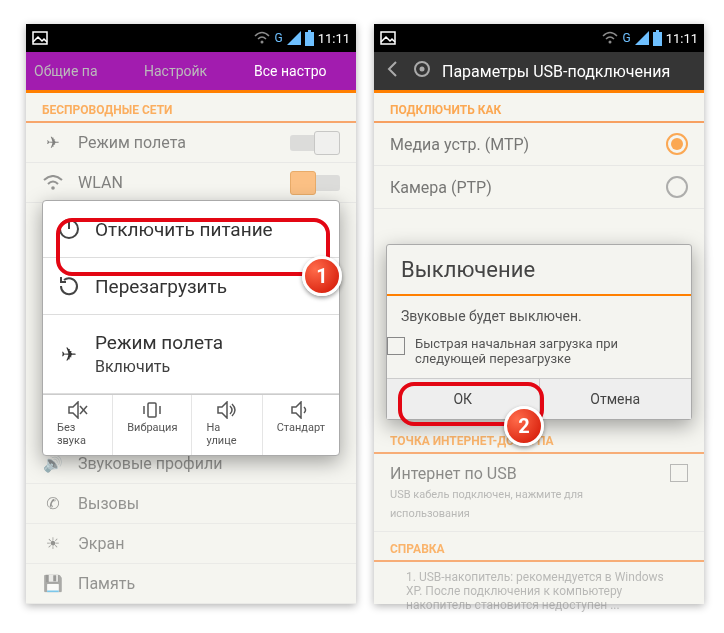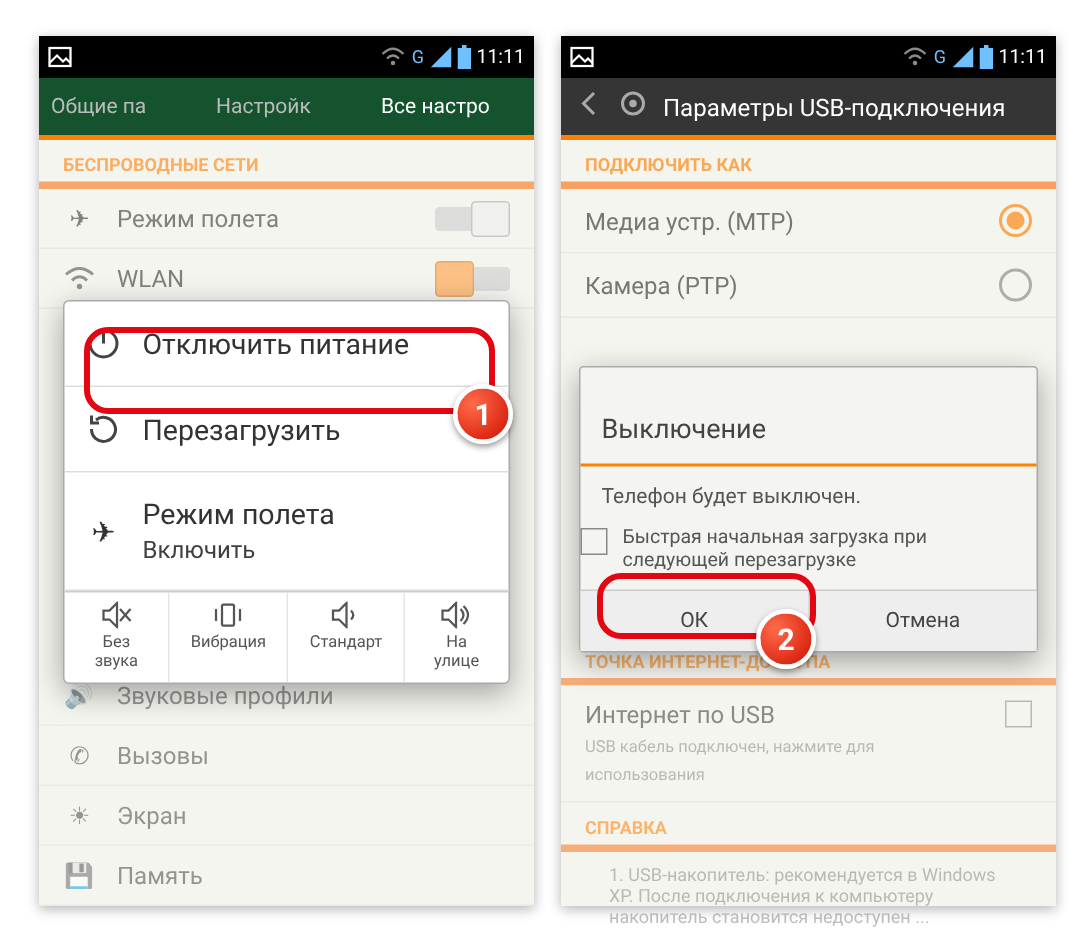--- a/index.html
+++ b/index.html
@@ -31,21 +31,21 @@
     padding: 0 6px;
     font-size: 13px;
   }
   .statusbar .sb-left { display: flex; gap: 4px; align-items: center; }
   .statusbar .sb-right { margin-left: auto; display: flex; gap: 4px; align-items: center; }
   .sb-ico svg { display: block; }
 
   
   .tabs {
     height: 38px;
-    background: #14532d;
+    background: #a21caf;
     border-bottom: 3px solid #ff7f00;
     display: flex;
     align-items: stretch;
     color: #bbb;
     font-size: 14px;
   }
   .tab {
     padding: 0 8px;
     display: flex;
     align-items: center;
@@ -66,21 +66,21 @@
     padding: 0 10px;
     gap: 10px;
     font-size: 16px;
   }
 
   .subheader {
     padding: 10px 16px 4px 16px;
     color: #ff7f00;
     font-size: 12px;
     font-weight: bold;
-    border-bottom: 5px solid #f97316;
+    border-bottom: 2px solid #f97316;
   }
   .row {
     display: flex;
     align-items: center;
     padding: 10px 16px;
     border-bottom: 1px solid #e0e0e0;
     gap: 14px;
     background: #f5f5f0;
     color: #333;
     font-size: 16px;
@@ -128,37 +128,36 @@
     border-bottom: 1px solid #ddd;
     font-size: 19px;
     color: #333;
   }
   .pm-item .sub { font-size: 16px; color:#404040; }
   .pm-item .icon { width:24px; display:flex; justify-content:center; }
   .pm-sound {
     display:flex; border-top:1px solid #ccc;
   }
   .pm-sound .cell {
-    flex:1; text-align:center; padding:6px 14px 8px;
+    flex:1; text-align:left; padding:6px 14px 8px;
     border-right:1px solid #e5e5e5;
     font-size:11px; color:#555;
   }
   .pm-sound .cell:last-child{border-right:none;}
   .pm-sound .ci { display:block; margin:0 auto 2px; }
 
   
   .dialog {
     position:absolute; left:12px; right:12px; top:220px;
     background:#f4f4f0; border:1px solid #aaa; border-radius:3px;
     box-shadow:0 6px 20px rgba(0,0,0,0.35);
   }
   .dlg-title {
-    padding:12px 14px; font-size:18px; color:#444;
+    padding:12px 14px; font-size:22px; color:#444;
     border-bottom:2px solid #ff7f00;
-    margin-top:19px;
   }
   .dlg-body { padding:12px 14px; font-size:14px; color:#555; }
   .dlg-chk { display:flex; gap:10px; align-items:flex-start; padding:0 0 12px; font-size:13px; color:#555; }
   .dlg-chk .checkbox{margin:1px 0 0 0;}
   .dlg-buttons { display:flex; border-top:1px solid #ccc; }
   .dlg-btn {
     flex:1; text-align:center; padding:12px 0; font-size:14px; color:#444;
     border-right:1px solid #ccc; background:#eee;
   }
   .dlg-btn:last-child{border-right:none;}
@@ -306,30 +305,30 @@
         <svg class="ci" width="22" height="18" viewBox="0 0 22 18">
             <rect x="7" y="2" width="8" height="14" rx="1" fill="none" stroke="#555" stroke-width="1.5"></rect>
             <line x1="3" y1="5" x2="3" y2="13" stroke="#555" stroke-width="1.5"></line>
             <line x1="19" y1="5" x2="19" y2="13" stroke="#555" stroke-width="1.5"></line>
           </svg>
         <span>Вибрация</span>
       </div>
       <div class="cell">
         <svg class="ci" width="22" height="18" viewBox="0 0 22 18">
             <path d="M2 6 h4 l5 -5 v16 l-5 -5 h-4 z" fill="none" stroke="#555" stroke-width="1.5"></path>
-            <path d="M14 6 q3 3 0 6" fill="none" stroke="#555" stroke-width="1.5"></path>
-          </svg>
-        <span>Стандарт</span>
+            <path d="M14 5 q4 4 0 8 M16 3 q6 6 0 12" fill="none" stroke="#555" stroke-width="1.5"></path>
+          </svg>
+        <span>На улице</span>
       </div>
       <div class="cell">
         <svg class="ci" width="22" height="18" viewBox="0 0 22 18">
             <path d="M2 6 h4 l5 -5 v16 l-5 -5 h-4 z" fill="none" stroke="#555" stroke-width="1.5"></path>
-            <path d="M14 5 q4 4 0 8 M16 3 q6 6 0 12" fill="none" stroke="#555" stroke-width="1.5"></path>
-          </svg>
-        <span>На улице</span>
+            <path d="M14 6 q3 3 0 6" fill="none" stroke="#555" stroke-width="1.5"></path>
+          </svg>
+        <span>Стандарт</span>
       </div>
     </div>
   </div>
 
   <div class="hl" style="left:30px; top:194px; width:266px; height:50px;"></div>
   <div class="badge" style="left:276px; top:232px;">1</div>
 </div>
 
 <div class="phone right">
   <div class="statusbar">
@@ -399,21 +398,21 @@
         <span class="sub">USB кабель подключен, нажмите для использования</span>
       </span>
       <span class="checkbox"></span>
     </div>
     <div class="subheader">СПРАВКА</div>
     <div style="padding:8px 32px; font-size:12px; color:#888;">1. USB-накопитель: рекомендуется в Windows XP. После подключения к компьютеру накопитель становится недоступен ...</div>
   </div>
 
   <div class="dialog">
     <div class="dlg-title">Выключение</div>
-    <div class="dlg-body">Телефон будет выключен.</div>
+    <div class="dlg-body">Звуковые будет выключен.</div>
     <div class="dlg-chk">
       <span class="checkbox"></span>
       <span>Быстрая начальная загрузка при следующей перезагрузке</span>
     </div>
     <div class="dlg-buttons">
       <div class="dlg-btn">ОК</div>
       <div class="dlg-btn">Отмена</div>
     </div>
   </div>
 

